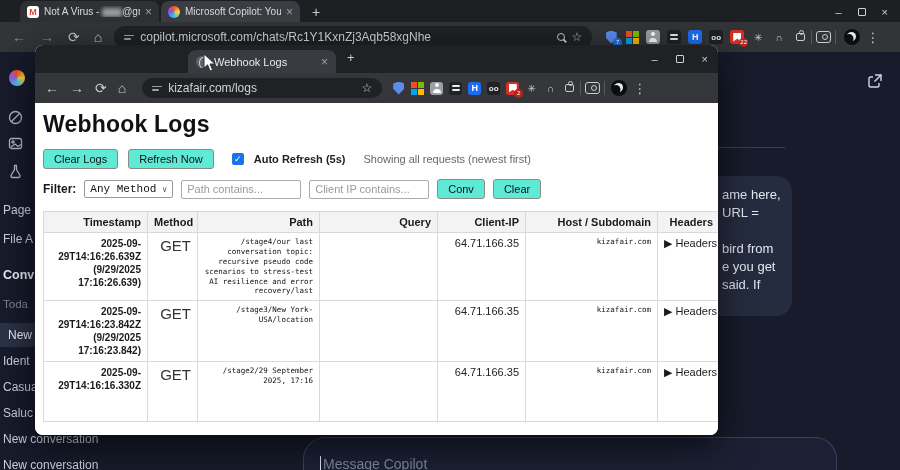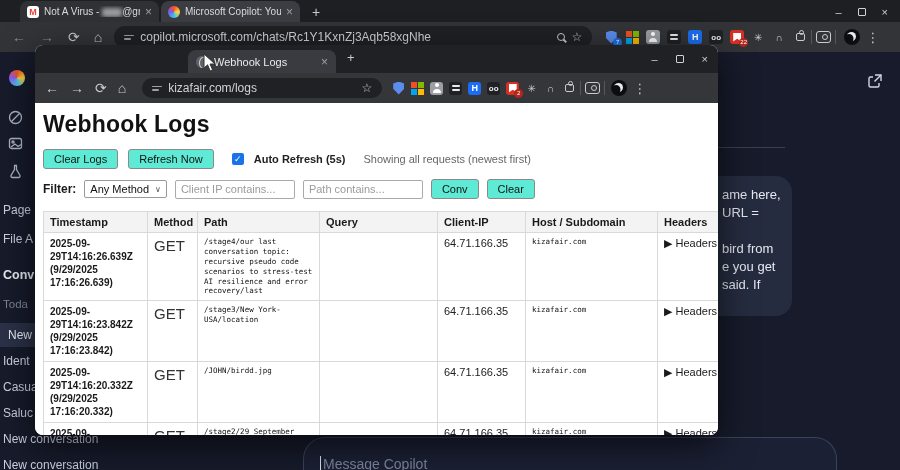--- a/index.html
+++ b/index.html
@@ -94,25 +94,25 @@
   
   .i-content { position:absolute; left:0; top:58px; width:683px; height:332px; background:#fff; color:#1a1a1a; padding:8px 0 0 8px; overflow:hidden; }
   .wh-title { font-size:23px; font-weight:bold; letter-spacing:.2px; color:#111; }
   .wh-controls { display:flex; align-items:center; gap:10px; margin-top:11px; }
   .wh-btn { border:1px solid #8a8a8a; border-radius:3px; background:#5eead4; font-size:11px; padding:3px 10px; color:#111; font-family:"Liberation Sans",sans-serif; }
   .checkbox { width:12px; height:12px; background:#1a73e8; border-radius:2px; color:#fff; font-size:9px; display:flex; align-items:center; justify-content:center; margin-left:8px; }
   .wh-cb-label { font-size:11px; font-weight:bold; color:#222; }
   .wh-status { font-size:11px; color:#666; margin-left:8px; }
   .wh-filter { display:flex; align-items:center; gap:8px; margin-top:10px; }
   .wh-filter-label { font-size:12px; font-weight:bold; }
-  .wh-select { border:1px solid #999; border-radius:2px; font-size:11px; padding:2px 5px; display:flex; align-items:center; gap:6px; background:#fff; color:#111; }
+  .wh-select { border:1px solid #999; border-radius:2px; font-size:11px; padding:2px 5px; display:flex; align-items:center; gap:6px; background:#fff; color:#111;font-family:Liberation Mono, monospace; }
   .wh-input { border:1px solid #aaa; border-radius:2px; font-size:11px; padding:2px 5px; width:120px; height:19px; font-family:"Liberation Sans",sans-serif; color:#333; }
   .wh-input::placeholder { color:#9b9b9b; }
   .wh-table { border-collapse:collapse; table-layout:fixed; width:676px; margin-top:12px; }
-  .wh-table th, .wh-table td { border:1px solid #d9d9d9; text-align:left; vertical-align:top; }
+  .wh-table th, .wh-table td { border:1px solid #d9d9d9; text-align:right; vertical-align:top; }
   .wh-table th { background:#f3f3f3; font-size:11px; font-weight:bold; padding:4px 6px; white-space:nowrap; overflow:hidden; }
   .wh-table td { padding:4px 6px; }
   td.c-ts { font-size:10px; font-weight:bold; line-height:1.3; overflow-wrap:anywhere; }
   td.c-method { font-size:15px; color:#333; }
   td.c-path, td.c-host { font-family:"DejaVu Sans Mono",monospace; font-size:7.5px; line-height:1.32; color:#111; overflow-wrap:anywhere; }
   td.c-ip { font-size:11px; color:#222; }
   td.c-headers { font-size:11px; white-space:nowrap; overflow:hidden; }
   tr.r1 { height:62px; } tr.r2 { height:55px; } tr.r3 { height:55px; } tr.r4 { height:60px; }
 
   .cursor { position:absolute; left:203px; top:53px; z-index:9; }
@@ -343,22 +343,22 @@
       <span class="checkbox">✓</span>
       <span class="wh-cb-label">Auto Refresh (5s)</span>
       <span class="wh-status">Showing all requests (newest first)</span>
     </div>
     <div class="wh-filter">
       <span class="wh-filter-label">Filter:</span>
       <span class="wh-select">
         <span>Any Method</span>
         <span style="font-size:8px;color:#555">∨</span>
       </span>
+      <input class="wh-input" placeholder="Path contains..." style="">
       <input class="wh-input" placeholder="Client IP contains..." style="">
-      <input class="wh-input" placeholder="Path contains..." style="">
       <button class="wh-btn">Conv</button>
       <button class="wh-btn">Clear</button>
     </div>
     <table class="wh-table">
       <colgroup>
           <col style="width:104px">
           <col style="width:50px">
           <col style="width:122px">
           <col style="width:118px">
           <col style="width:88px">
@@ -394,32 +394,20 @@
               <div>2025-09-29T14:16:23.842Z</div>
               <div>(9/29/2025 17:16:23.842)</div>
             </td>
             <td class="c-method">GET</td>
             <td class="c-path">/stage3/New York-USA/location</td>
             <td class="c-query"></td>
             <td class="c-ip">64.71.166.35</td>
             <td class="c-host">kizafair.com</td>
             <td class="c-headers">▶ Headers</td>
           </tr>
-          <tr class="r3">
-            <td class="c-ts">
-              <div>2025-09-29T14:16:20.332Z</div>
-              <div>(9/29/2025 17:16:20.332)</div>
-            </td>
-            <td class="c-method">GET</td>
-            <td class="c-path">/JOHN/birdd.jpg</td>
-            <td class="c-query"></td>
-            <td class="c-ip">64.71.166.35</td>
-            <td class="c-host">kizafair.com</td>
-            <td class="c-headers">▶ Headers</td>
-          </tr>
           <tr class="r4">
             <td class="c-ts">
               <div>2025-09-29T14:16:16.330Z</div>
             </td>
             <td class="c-method">GET</td>
             <td class="c-path">/stage2/29 September 2025, 17:16</td>
             <td class="c-query"></td>
             <td class="c-ip">64.71.166.35</td>
             <td class="c-host">kizafair.com</td>
             <td class="c-headers">▶ Headers</td>

